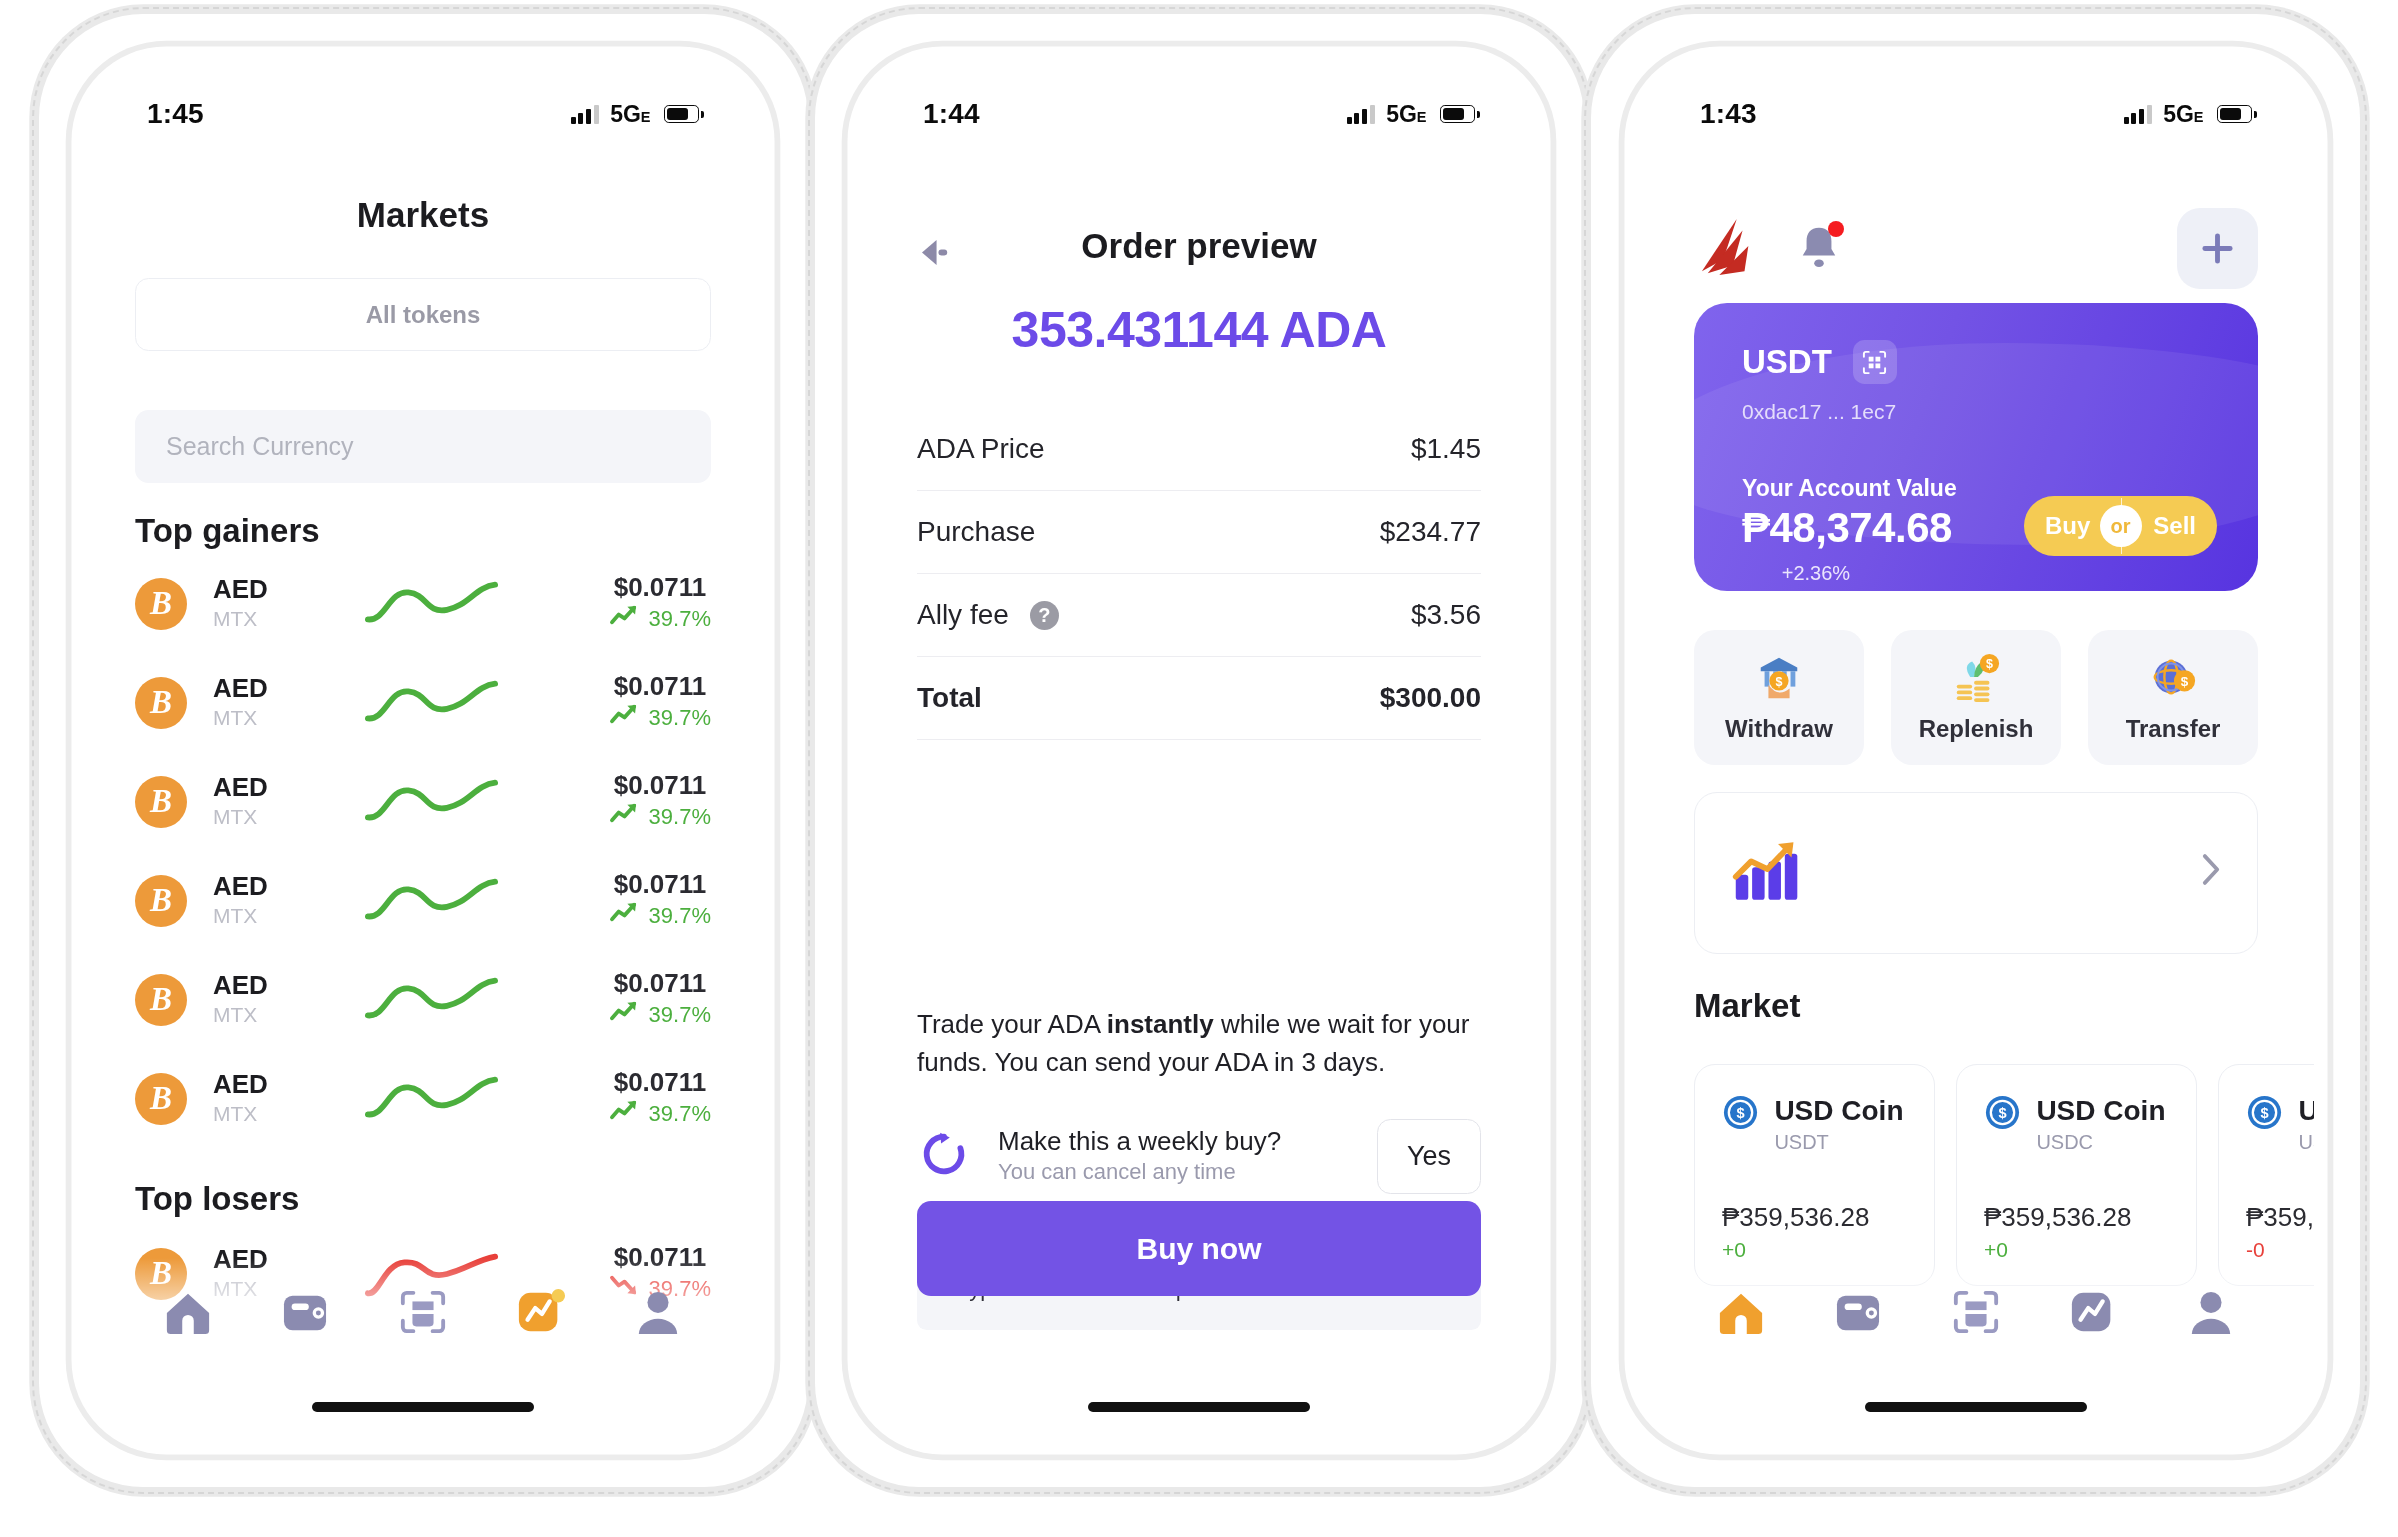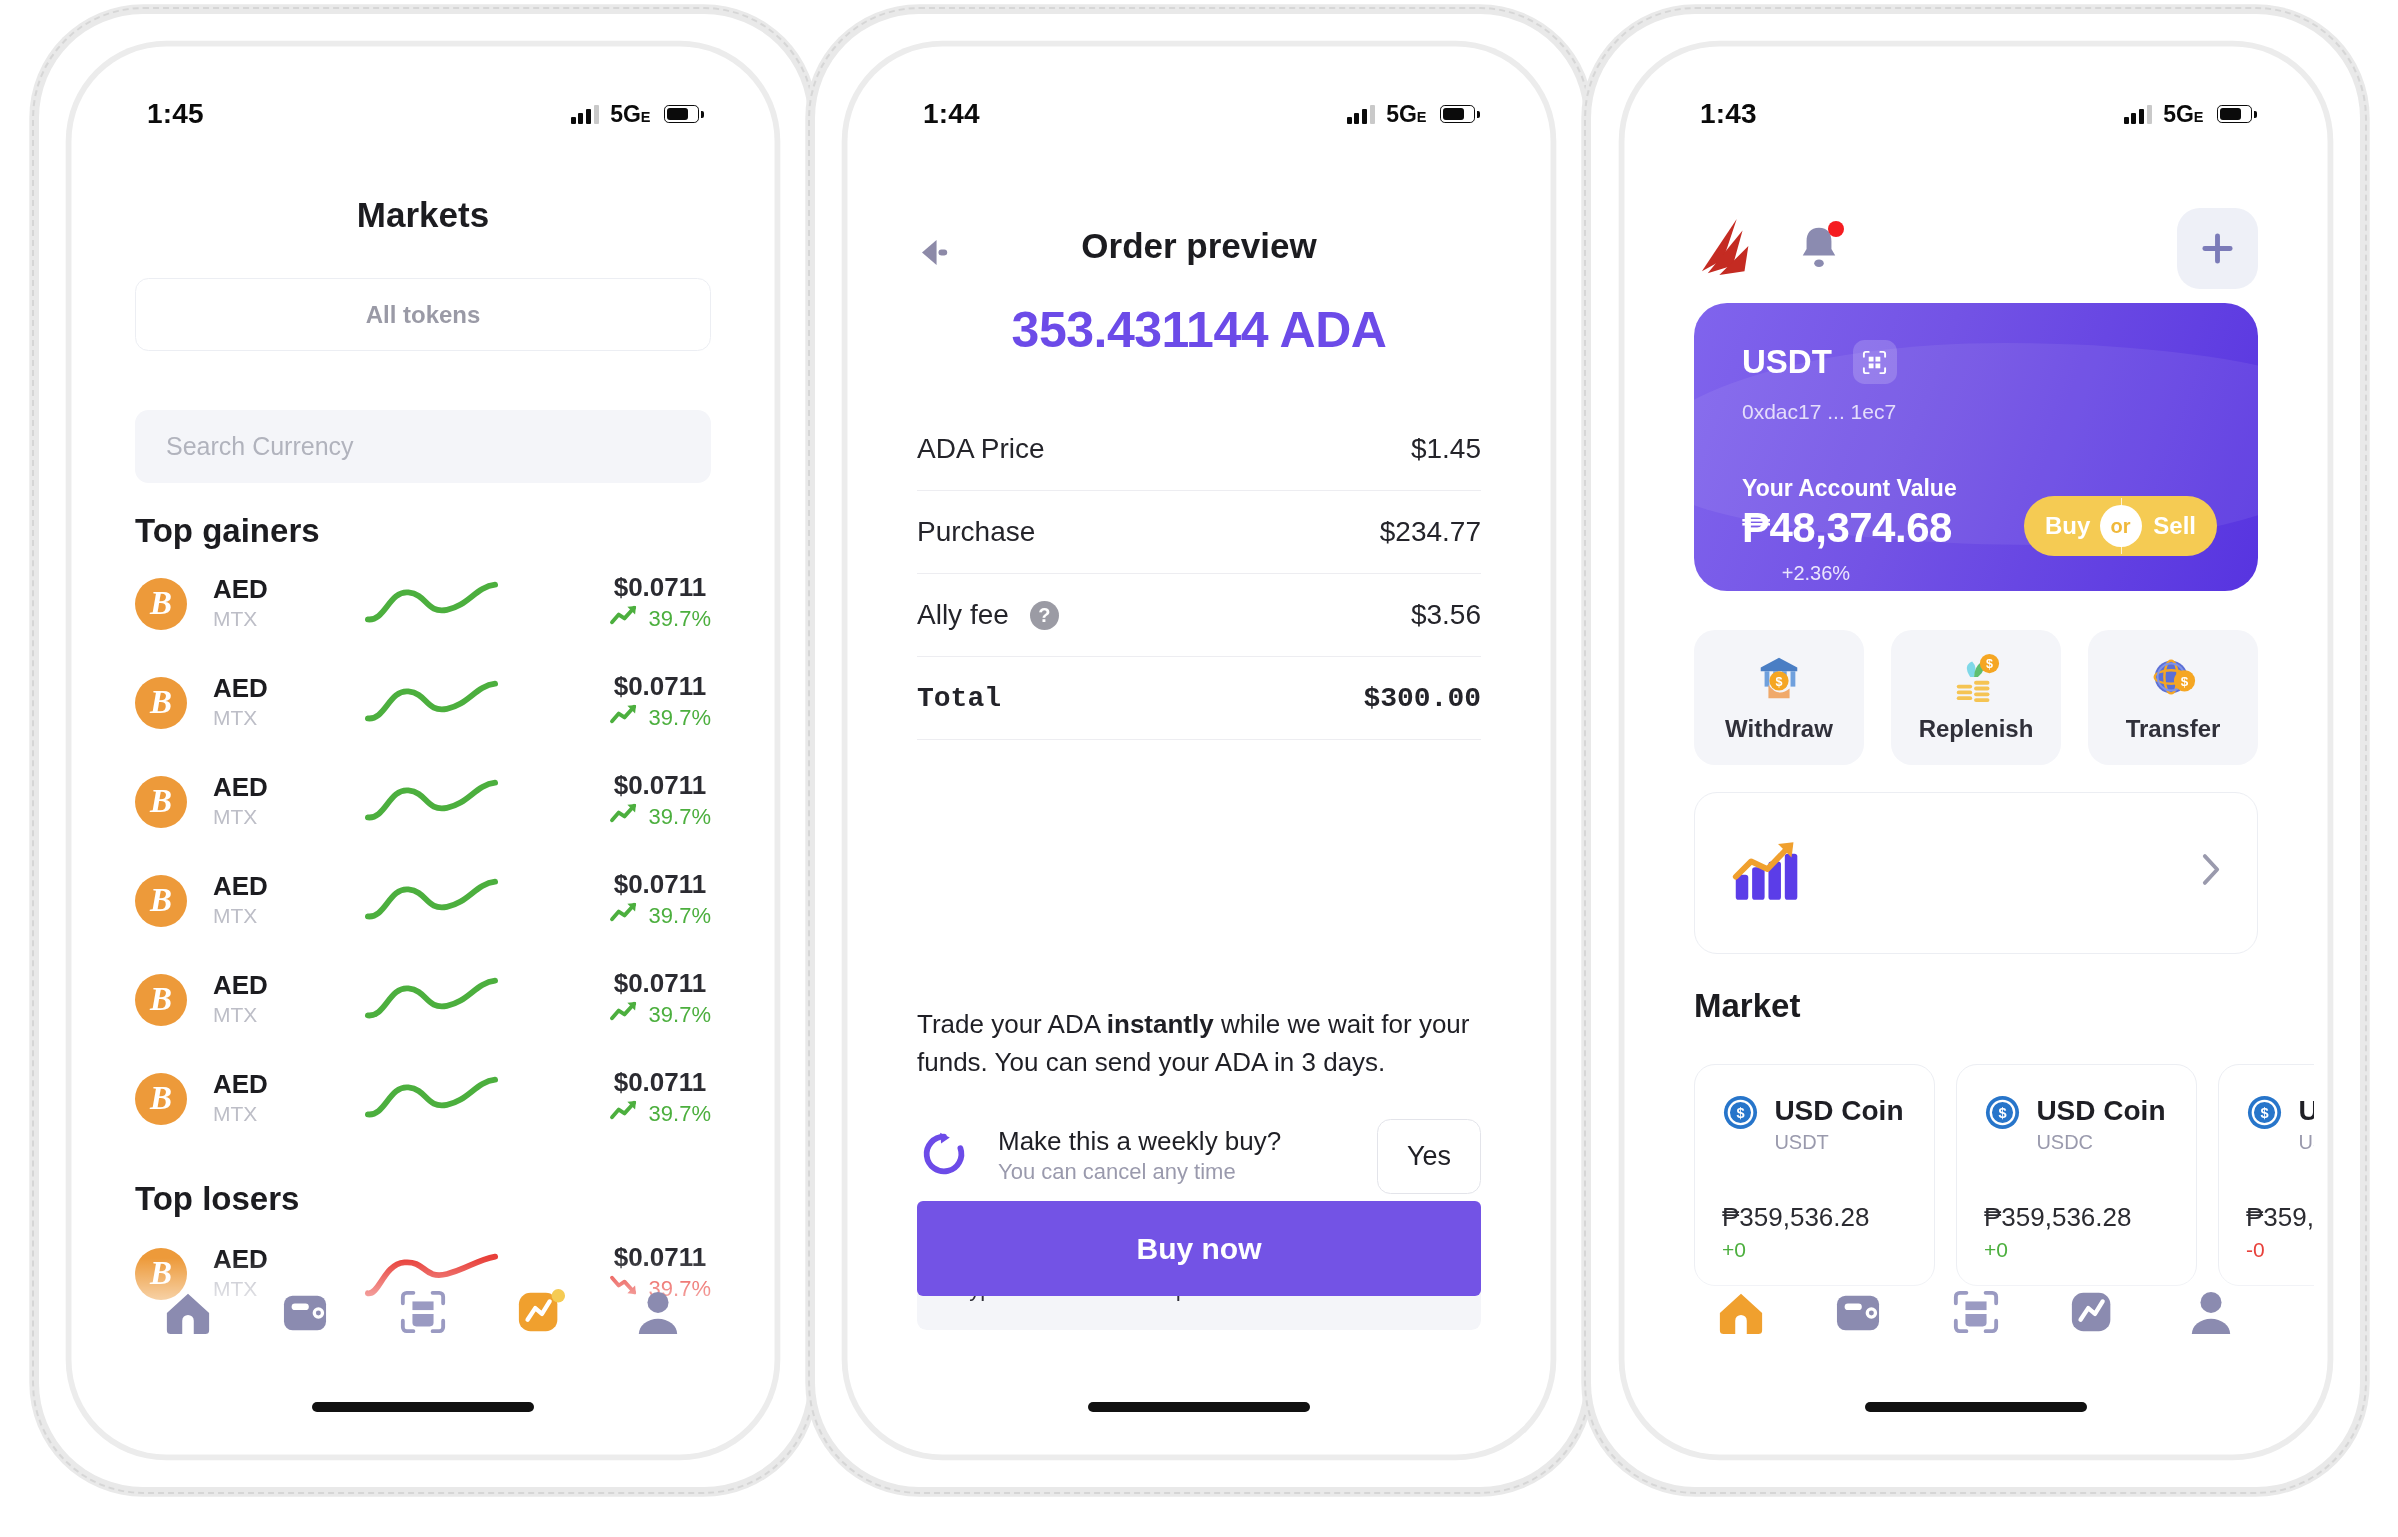--- a/index.html
+++ b/index.html
@@ -108,39 +108,39 @@
              display:flex; align-items:center; }
   .p2-title { position:absolute; top:166px; left:0; right:0; text-align:center;
               font-size:35px; font-weight:800; color:#1c1c20; }
   .p2-amount { position:absolute; top:241px; left:0; right:0; text-align:center;
                font-size:50px; font-weight:800; color:#6C4BE8; letter-spacing:-0.5px; }
   .rows { position:absolute; top:348px; left:0; right:0; padding:0 56px; }
   .row { height:83px; display:flex; align-items:center; border-bottom:1.9px solid #ededf1; }
   .row:first-child { border-top: none; }
   .row .lbl { font-size:28px; color:#24242a; }
   .row .val { margin-left:auto; font-size:28px; color:#24242a; }
-  .row.total .lbl, .row.total .val { font-weight:800;font-family:Liberation Mono, monospace; }
+  .row.total .lbl, .row.total .val { font-weight:800; }
   .qmark { width:29px; height:29px; border-radius:50%; background:#9b9ba4; color:#fff;
            font-size:20px; font-weight:700; display:inline-flex; align-items:center;
            justify-content:center; margin-left:21px; }
   .p2-note { position:absolute; top:946px; left:56px; right:56px;
              font-size:26px; line-height:1.45; color:#1f1f25; }
   .p2-note b { font-weight:800; }
   .weekly { position:absolute; top:1043px; left:56px; right:56px; height:106px;
             display:flex; align-items:center; }
   .weekly .wtxt { margin-left:27px; }
   .weekly .wt1 { font-size:26px; color:#1f1f25; line-height:1.25; }
   .weekly .wt2 { font-size:22px; color:#9a9aad; line-height:1.35; }
   .yesbtn { margin-left:auto; width:104px; height:75px; border:1.9px solid #e3e4ea;
             border-radius:13.5px; display:flex; align-items:center; justify-content:center;
             font-size:27px; color:#1f1f25; background:#fff; }
   .p2-disc { position:absolute; top:1154px; left:56px; right:56px; background:#f4f5f9;
              border-radius:9.7px; padding:25px 29px; font-size:22px; line-height:1.5; color:#30303a; }
   .buybtn { position:absolute; bottom:145px; left:56px; right:56px; height:95px;
-            background:#7353E5; color:#fff; border-radius:6px; display:flex;
+            background:#7353E5; color:#fff; border-radius:14px; display:flex;
             align-items:center; justify-content:center; font-size:30px; font-weight:800; }
 
   
   .p3-head { position:absolute; top:145px; left:56px; right:56px; height:87px;
              display:flex; align-items:center; gap:33px; }
   .bell-wrap { position:relative; }
   .bell-dot { position:absolute; right:-2.9px; top:-1.9px; width:16.4px; height:16.4px;
               background:#F51C20; border-radius:50%; }
   .plusbtn { margin-left:auto; width:81px; height:81px; border-radius:23px;
              background:#eef0f7; display:flex; align-items:center; justify-content:center; }

